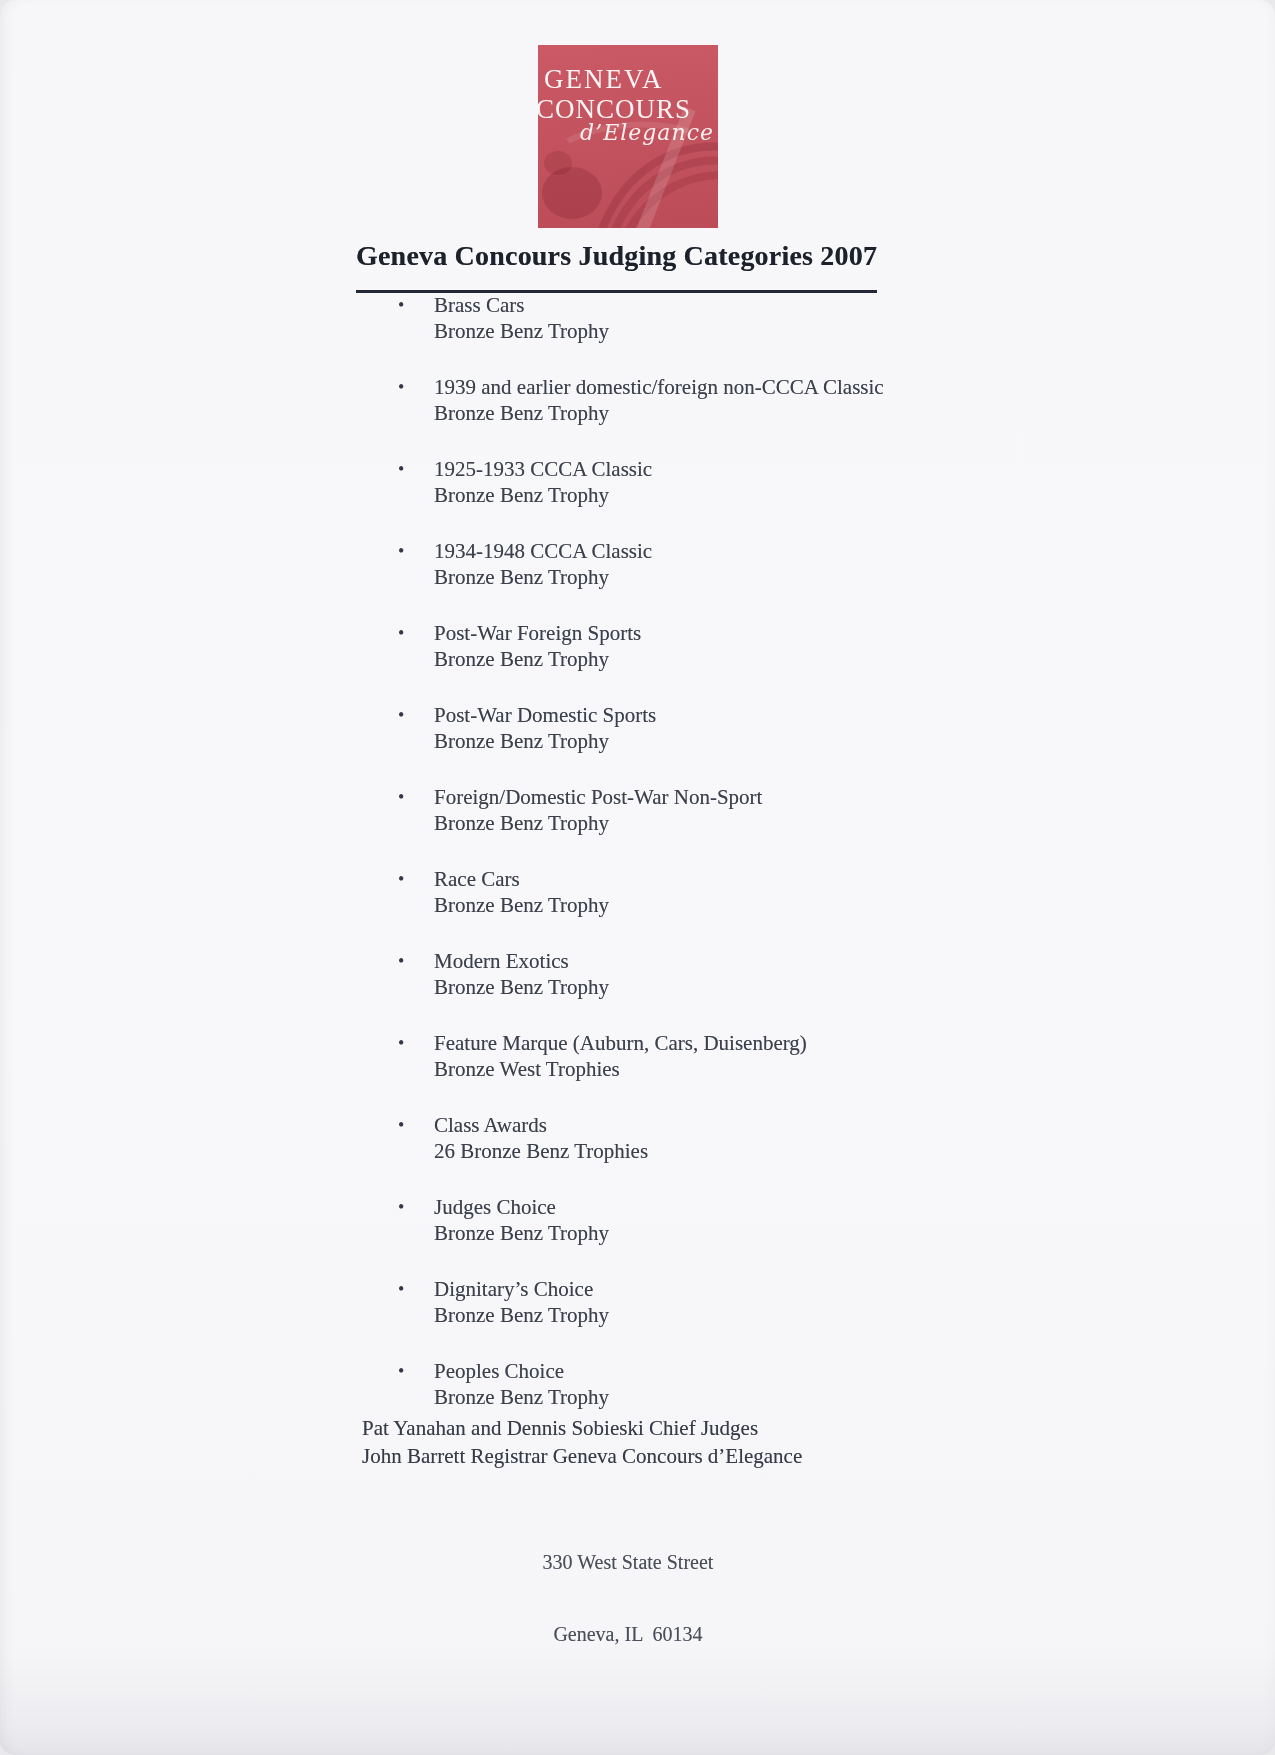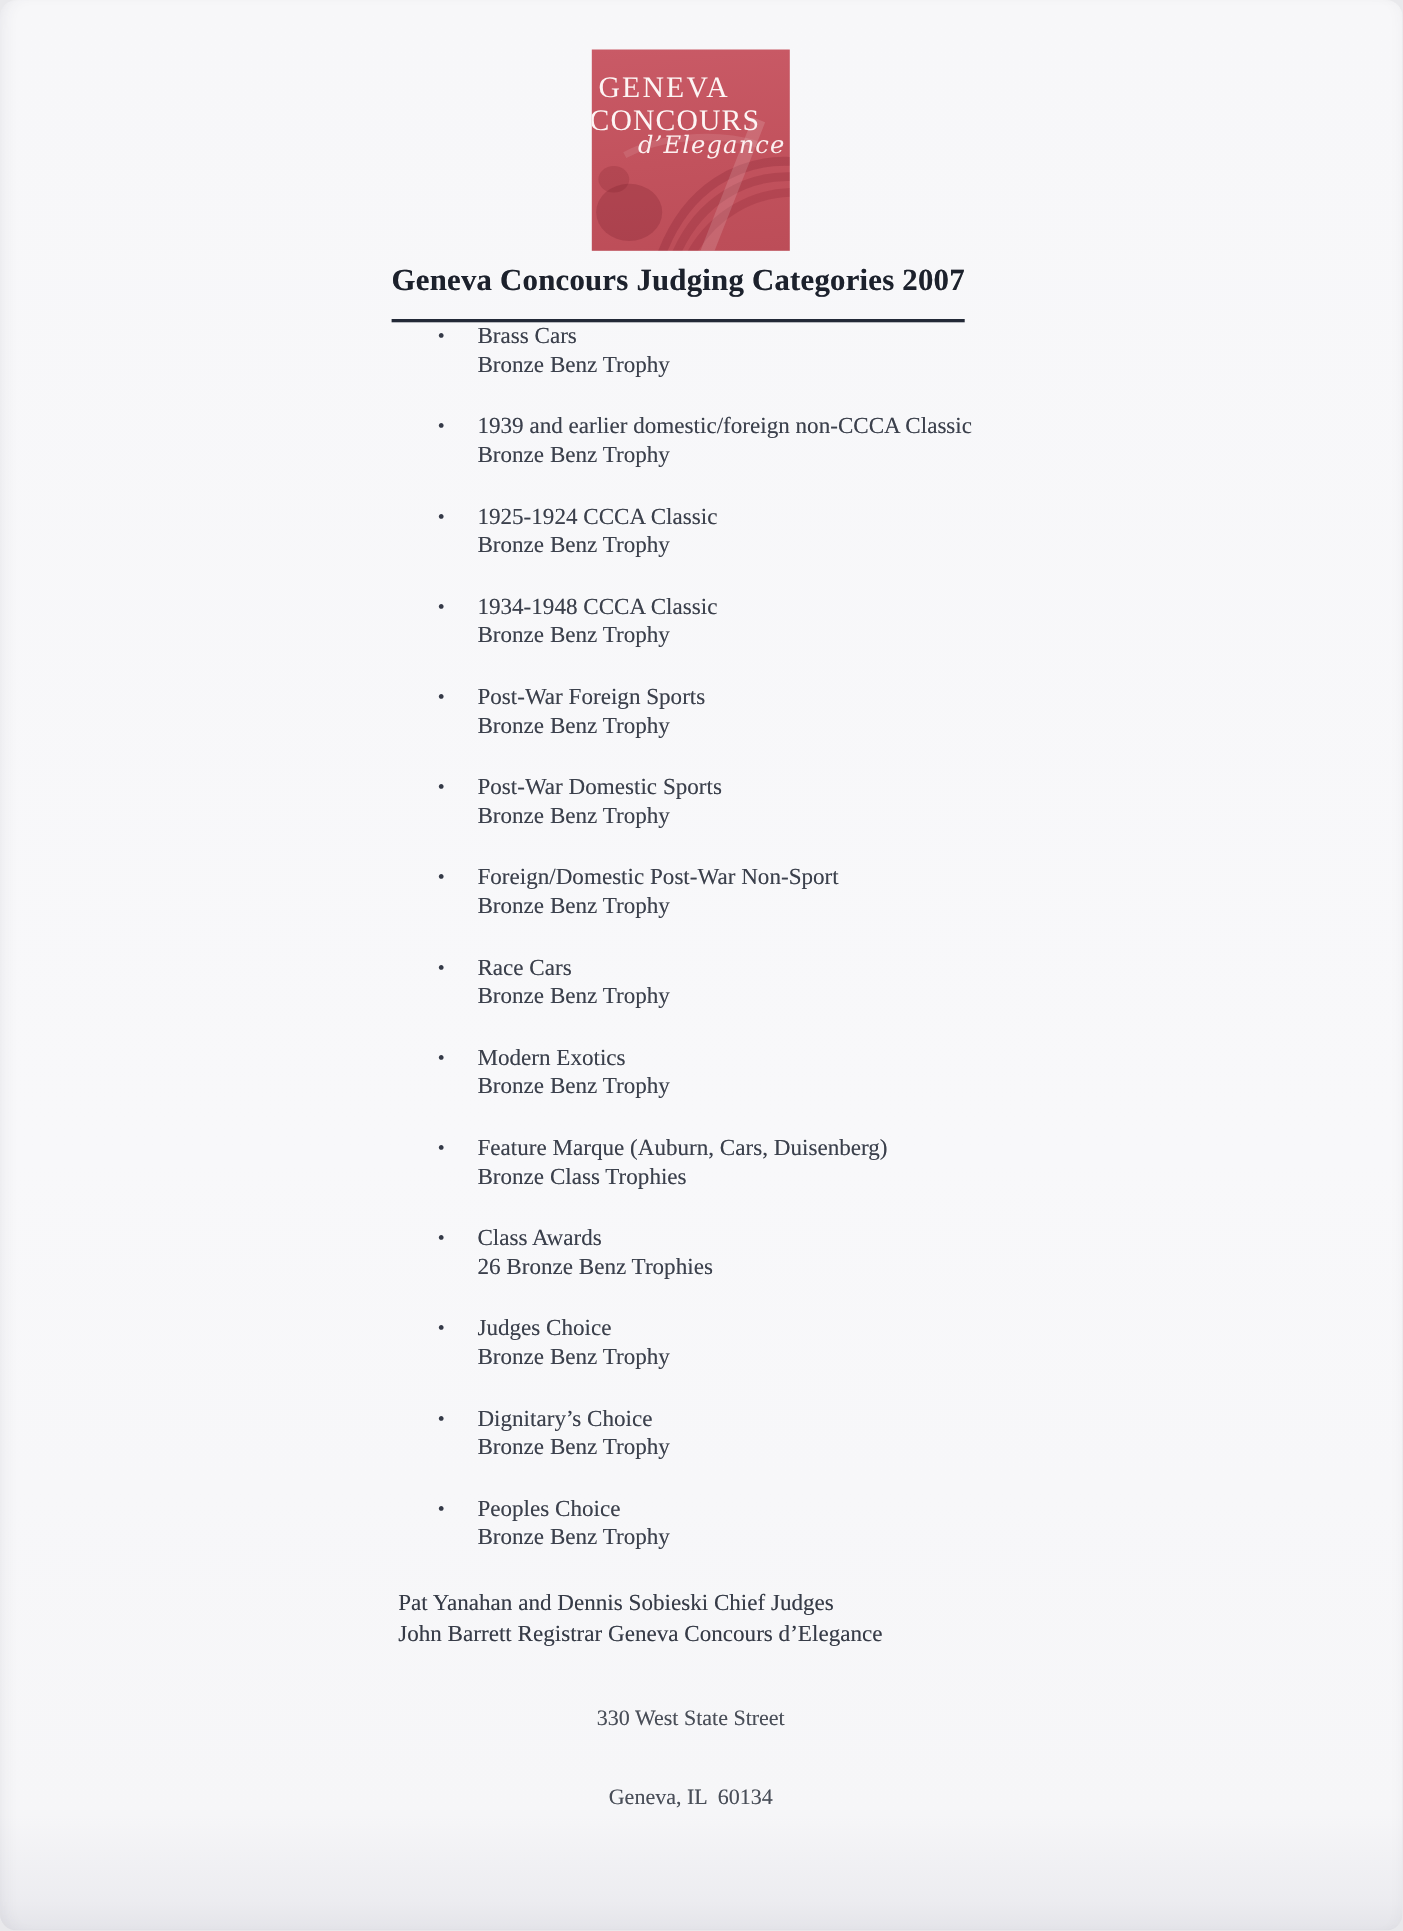--- a/index.html
+++ b/index.html
@@ -54,21 +54,21 @@
     font-size:18px;line-height:26px;color:#343947;
   }
   .lines{display:flex;flex-direction:column;}
   .cat,.award{
     font-size:21px;line-height:26px;color:#3b404c;
     text-shadow:0 0 0.5px rgba(59,64,76,0.45);
     white-space:pre;
   }
   
   .judges{
-    position:absolute;left:362px;top:1444px;
+    position:absolute;left:362px;top:1415px;
     font-size:21px;line-height:27.5px;color:#363b47;
     text-shadow:0 0 0.5px rgba(54,59,71,0.45);
   }
   .address{
     position:absolute;left:500px;top:1502px;width:256px;
     text-align:center;
     font-family:Liberation Serif, serif;
     font-size:20px;line-height:24px;color:#494e58;
     white-space:pre-wrap;
     text-shadow:0 0 0.5px rgba(73,78,88,0.4);
@@ -112,21 +112,21 @@
       <span class="bullet">•</span>
       <span class="lines">
           <span class="cat">1939 and earlier domestic/foreign non-CCCA Classic</span>
           <span class="award">Bronze Benz Trophy</span>
         </span>
     </div>
 
     <div class="item">
       <span class="bullet">•</span>
       <span class="lines">
-          <span class="cat">1925-1924 CCCA Classic</span>
+          <span class="cat">1925-1933 CCCA Classic</span>
           <span class="award">Bronze Benz Trophy</span>
         </span>
     </div>
 
     <div class="item">
       <span class="bullet">•</span>
       <span class="lines">
           <span class="cat">1934-1948 CCCA Classic</span>
           <span class="award">Bronze Benz Trophy</span>
         </span>
@@ -169,21 +169,21 @@
       <span class="lines">
           <span class="cat">Modern Exotics</span>
           <span class="award">Bronze Benz Trophy</span>
         </span>
     </div>
 
     <div class="item">
       <span class="bullet">•</span>
       <span class="lines">
           <span class="cat">Feature Marque (Auburn, Cars, Duisenberg)</span>
-          <span class="award">Bronze Class Trophies</span>
+          <span class="award">Bronze West Trophies</span>
         </span>
     </div>
 
     <div class="item">
       <span class="bullet">•</span>
       <span class="lines">
           <span class="cat">Class Awards</span>
           <span class="award">26 Bronze Benz Trophies</span>
         </span>
     </div>

